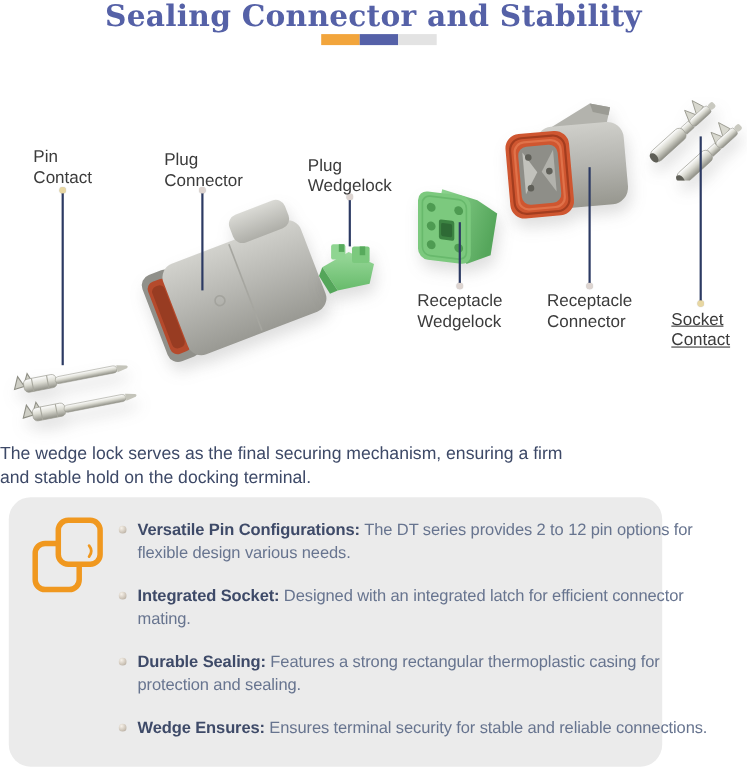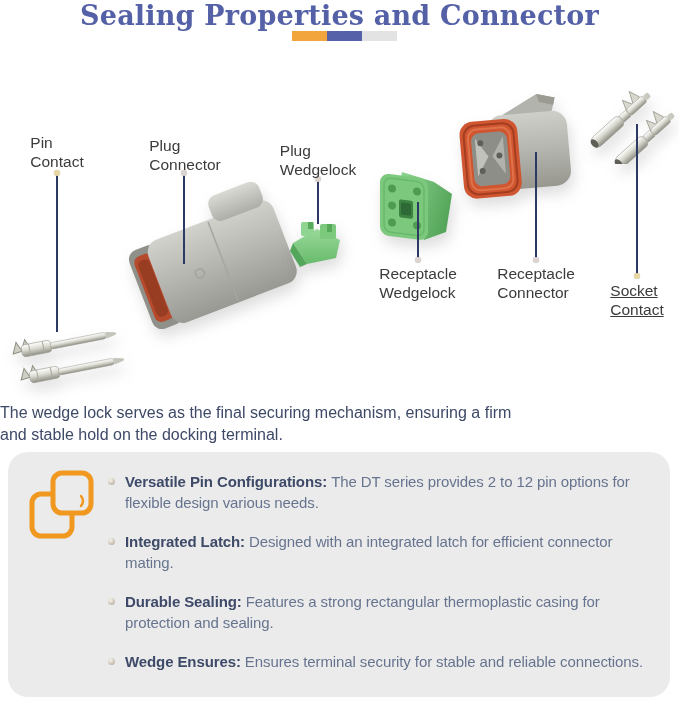--- a/index.html
+++ b/index.html
@@ -38,41 +38,41 @@
   .part { position:absolute; filter:drop-shadow(3px 8px 7px rgba(70,70,70,0.18)); }
 
   
   .caption {
     position:absolute; top:402px; left:0; width:100%; text-align:left;
     font-size:16px; line-height:21.5px; color:#3d4967;
   }
 
   
   .panel {
-    position:absolute; left:8px; top:452px; width:662px; height:245px;
+    position:absolute; left:8px; top:452px; width:594px; height:245px;
     background:#ebebeb; border-radius:20px;
   }
   .icon-squares { position:absolute; left:20px; top:10px; }
   .features { position:absolute; left:100px; top:19px; width:552px; }
   .feature {
     position:relative; padding-left:17px; margin-bottom:18px;
     font-size:15px; line-height:21px; letter-spacing:-0.1px; color:#67748f;
   }
   .feature .bullet {
     position:absolute; left:0; top:7px; width:7px; height:7px; border-radius:50%;
     background:radial-gradient(circle at 35% 30%, #f7f2ea, #cdc4b8 60%, #a99f92);
   }
   .feature b { color:#3e4a68; font-weight:bold; margin-right:4px; }
 </style>
 </head>
 <body>
 
 <div class="page">
 
-  <div class="title">Sealing Properties and Connector</div>
+  <div class="title">Sealing Connector and Stability</div>
   <div class="divider">
     <span class="bar-orange"></span>
     <span class="bar-blue"></span>
     <span class="bar-gray"></span>
   </div>
 
   <svg class="part" style="left:8px; top:320px;" width="128" height="72" viewBox="0 0 128 72">
     <defs>
       <linearGradient id="gSilver" x1="0" y1="0" x2="0" y2="1">
         <stop offset="0" stop-color="#ffffff"></stop>
@@ -254,21 +254,21 @@
       </g>
     </svg>
 
     <div class="features">
       <div class="feature">
         <span class="bullet"></span>
         <b>Versatile Pin Configurations:</b><span>The DT series provides 2 to 12 pin options for flexible design various needs.</span>
       </div>
       <div class="feature">
         <span class="bullet"></span>
-        <b>Integrated Latch:</b><span>Designed with an integrated latch for efficient connector mating.</span>
+        <b>Integrated Socket:</b><span>Designed with an integrated latch for efficient connector mating.</span>
       </div>
       <div class="feature">
         <span class="bullet"></span>
         <b>Durable Sealing:</b><span>Features a strong rectangular thermoplastic casing for protection and sealing.</span>
       </div>
       <div class="feature">
         <span class="bullet"></span>
         <b>Wedge Ensures:</b><span>Ensures terminal security for stable and reliable connections.</span>
       </div>
     </div>

